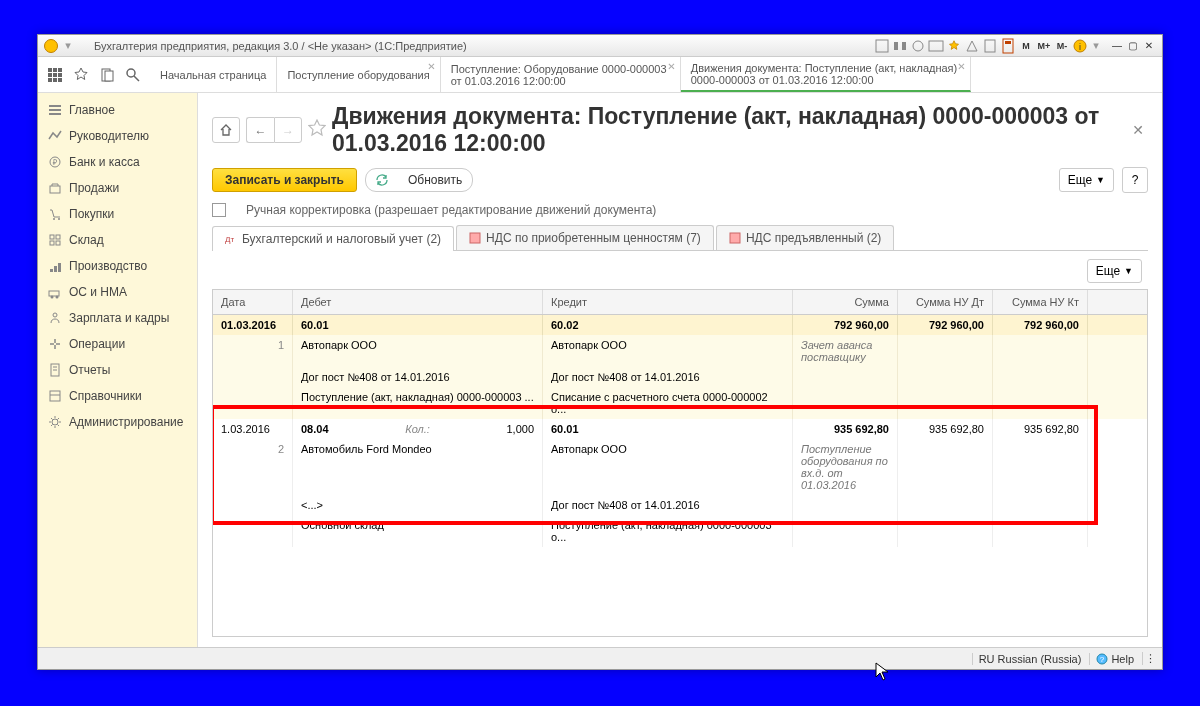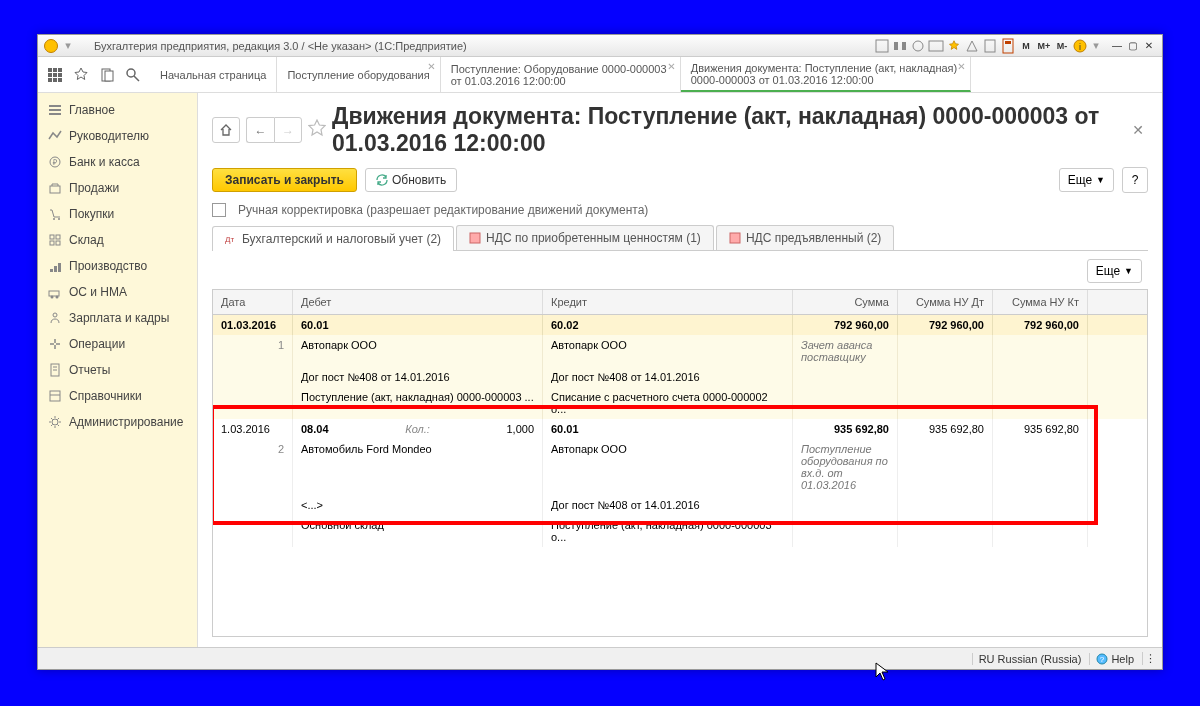--- a/index.html
+++ b/index.html
@@ -33,26 +33,26 @@
 .doc-header { display: flex; align-items: center; gap: 6px; margin-bottom: 10px; }
 .nav-btn { width: 28px; height: 26px; border: 1px solid #ccc; background: #fff; border-radius: 3px; display: flex; align-items: center; justify-content: center; cursor: pointer; color: #666; font-size: 12px; }
 .nav-group { display: flex; }
 .nav-group .nav-btn:first-child { border-radius: 3px 0 0 3px; border-right: none; }
 .nav-group .nav-btn:last-child { border-radius: 0 3px 3px 0; }
 .star-btn svg { width: 18px; height: 18px; }
 .doc-title { font-size: 23px; color: #333; flex: 1; }
 .close-doc { font-size: 14px; color: #888; cursor: pointer; padding: 0 4px; }
 .action-row { display: flex; align-items: center; gap: 8px; margin-bottom: 10px; }
 .btn-primary { background: linear-gradient(#ffe040, #ffc800); border: 1px solid #d0a000; color: #333; padding: 4px 12px; font-size: 12px; border-radius: 3px; cursor: pointer; font-weight: bold; }
-.btn-secondary { background: #fff; border: 1px solid #ccc; padding: 4px 10px; font-size: 12px; border-radius: 3px; cursor: pointer; display: flex; align-items: center; gap: 4px; color: #333; }
+.btn-secondary { background: #fff; border: 1px solid #ccc; padding: 4px 10px; font-size: 12px; border-radius: 11px; cursor: pointer; display: flex; align-items: center; gap: 20px; color: #333; }
 .btn-secondary svg { width: 12px; height: 12px; }
 .action-spacer { flex: 1; }
 .btn-more { background: #fff; border: 1px solid #ccc; padding: 4px 8px; font-size: 12px; border-radius: 3px; cursor: pointer; display: flex; align-items: center; gap: 4px; }
 .btn-help { background: #fff; border: 1px solid #ccc; width: 26px; height: 26px; border-radius: 3px; cursor: pointer; font-size: 12px; }
-.chk-row { display: flex; align-items: center; gap: 12px; font-size: 12px; color: #666; margin-bottom: 8px; }
+.chk-row { display: flex; align-items: center; gap: 20px; font-size: 12px; color: #666; margin-bottom: 8px; }
 .chk { width: 14px; height: 14px; border: 1px solid #999; background: #fff; }
 .subtabs { display: flex; border-bottom: 1px solid #ccc; margin-bottom: 8px; }
 .subtab { padding: 5px 12px; font-size: 12px; color: #555; border: 1px solid #ccc; border-bottom: none; margin-right: 2px; background: #f5f5f5; cursor: pointer; display: flex; align-items: center; gap: 5px; border-radius: 3px 3px 0 0; }
 .subtab.active { background: #fff; position: relative; top: 1px; }
 .subtab-icon { width: 12px; height: 12px; }
 .grid-toolbar { display: flex; justify-content: flex-end; margin-bottom: 6px; padding-right: 6px; }
 .grid-wrap { border: 1px solid #ccc; flex: 1; overflow: hidden; position: relative; }
 .grid-head { display: flex; background: #f5f5f5; border-bottom: 1px solid #ccc; font-size: 11px; color: #555; }
 .grid-head > div { padding: 6px 8px; border-right: 1px solid #ddd; }
 .col-date { width: 80px; }
@@ -348,21 +348,21 @@
         <div class="subtab active">
           <svg class="subtab-icon" viewBox="0 0 12 12">
               <text x="0" y="9" font-size="8" fill="#c04040">Дт</text>
             </svg>
           <span>Бухгалтерский и налоговый учет (2)</span>
         </div>
         <div class="subtab">
           <svg class="subtab-icon" viewBox="0 0 12 12">
               <rect x="1" y="1" width="10" height="10" fill="#faa" stroke="#c66"></rect>
             </svg>
-          <span>НДС по приобретенным ценностям (1)</span>
+          <span>НДС по приобретенным ценностям (7)</span>
         </div>
         <div class="subtab">
           <svg class="subtab-icon" viewBox="0 0 12 12">
               <rect x="1" y="1" width="10" height="10" fill="#faa" stroke="#c66"></rect>
             </svg>
           <span>НДС предъявленный (2)</span>
         </div>
       </div>
 
       <div class="grid-toolbar">

